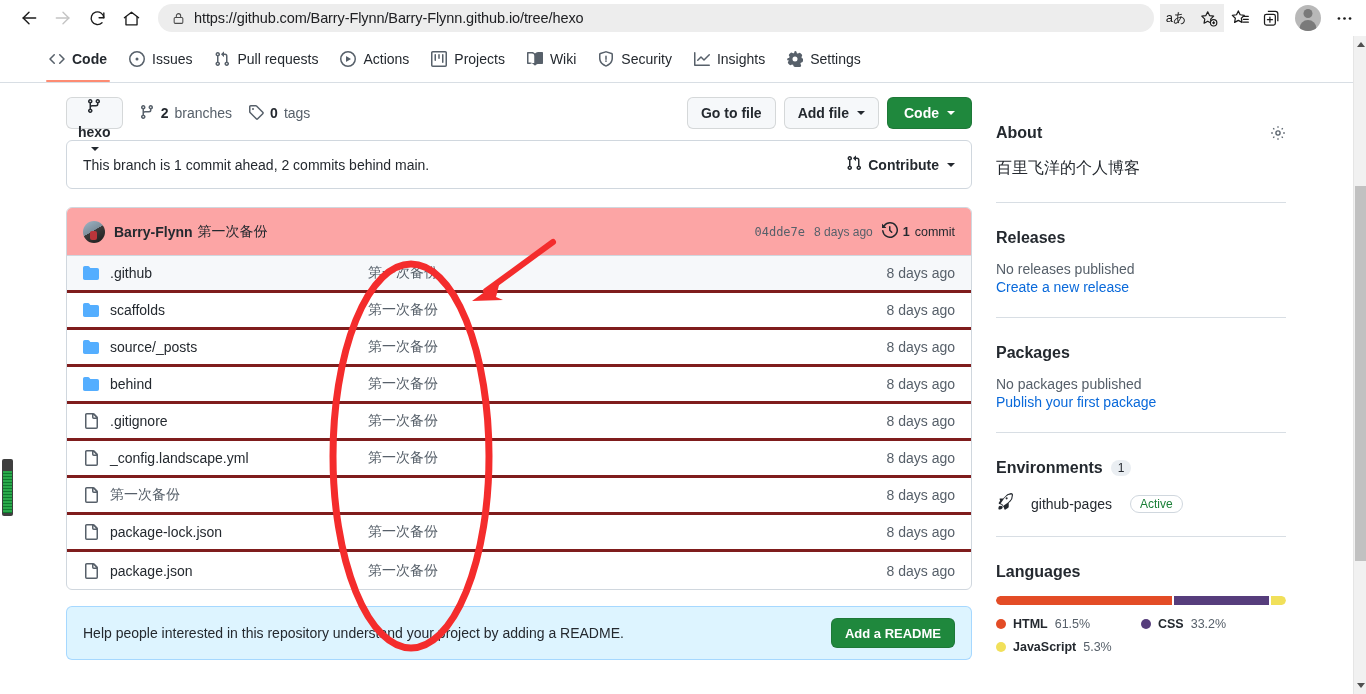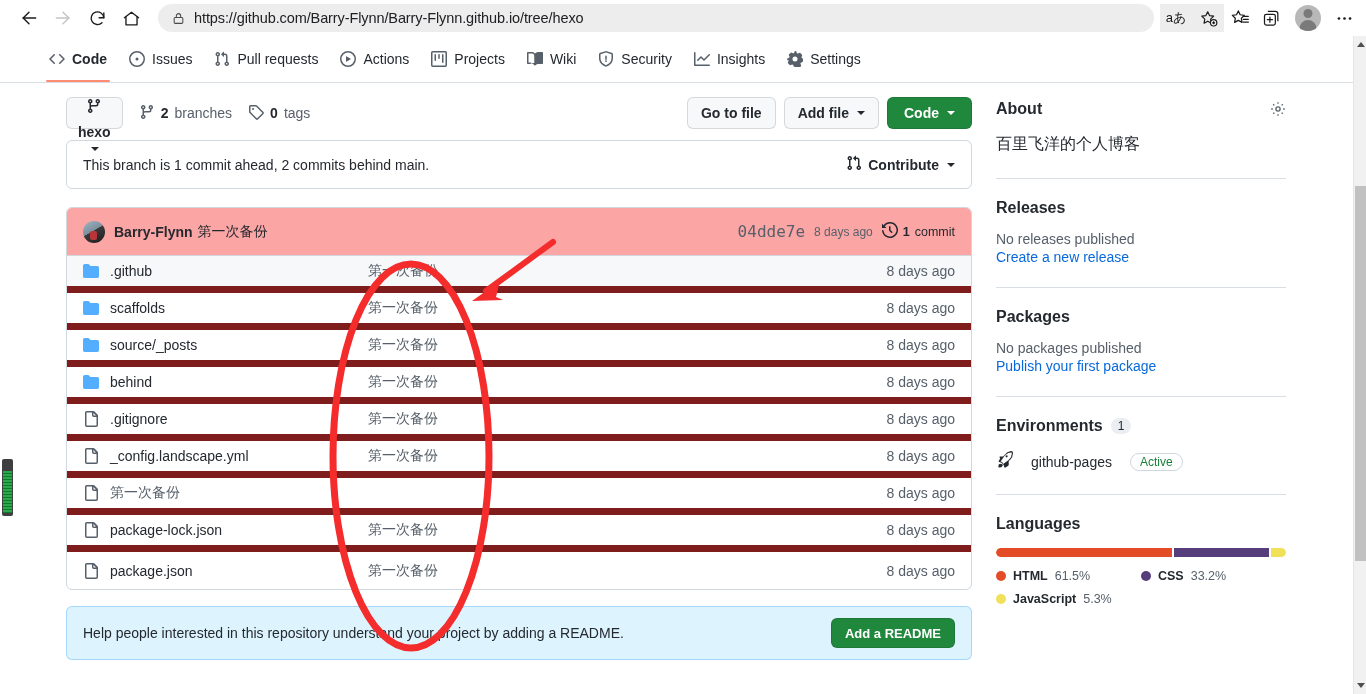--- a/index.html
+++ b/index.html
@@ -186,28 +186,28 @@
     margin-right: 9px; flex: none;
     position: relative; overflow: hidden;
   }
   .commit-avatar::after{
     content:''; position:absolute; left:7px; top:10px; width:7px; height:9px;
     background:#b9353a; border-radius:2px;
   }
   .commit-author { font-size: 14px; font-weight: 600; color: #24292f; }
   .commit-msg { font-size: 14px; color: #24292f; margin-left: 5px; }
   .commit-right { margin-left: auto; display:flex; align-items:center; gap: 9px; font-size: 12px; color: #57606a; }
-  .commit-sha { font-family: "DejaVu Sans Mono","Liberation Mono",monospace; font-size:16px; color:#57606a; }
+  .commit-sha { font-family: "DejaVu Sans Mono","Liberation Mono",monospace; font-size:12px; color:#57606a; }
   .commit-count { display:flex; align-items:center; gap:5px; font-size:12.5px; color:#24292f; }
   .commit-count b { font-weight: 600; }
 
   .file-row {
     display: flex; align-items: center;
     height: 37px;
-    border-bottom: 7px solid #7f1d1d;
+    border-bottom: 3px solid #7f1d1d;
     padding: 0 16px;
     font-size: 14px;
   }
   .file-row:last-child { border-bottom: none; }
   .file-row.highlight { background: #f6f8fa; }
   .file-icon { width: 16px; display: flex; align-items:center; justify-content:center; margin-right: 11px; flex:none; }
   .file-name { width: 258px; color: #24292f; flex: none; }
   .file-msg { flex: 1; color: #57606a; }
   .file-time { width: 96px; text-align: right; color: #57606a; }
 
@@ -230,21 +230,21 @@
     height: 30px; padding: 0 13px;
     font-size: 13px; font-weight: 600;
     display: flex; align-items: center;
   }
 
   
   .side-h {
     font-size: 16px; font-weight: 600; color: #24292f;
     display: flex; align-items: center; gap: 8px;
   }
-  .side-sec { padding-top: 2px; }
+  .side-sec { padding-top: 2px; margin-top: 24px; }
   .side-desc { font-size: 16px; color: #24292f; margin-top: 14px; line-height: 1.5; }
   .side-rule { border-top: 1px solid #d8dee4; margin: 22px 0 18px; }
   .side-muted { font-size: 14px; color: #57606a; margin-top: 14px; }
   .side-link { font-size: 14px; color: #0969da; margin-top: 2px; display:block; }
   .count-badge {
     background: #eaeef2; color: #24292f;
     border-radius: 10px; font-size: 12px; font-weight: 500;
     padding: 1px 7px;
   }
   .env-row { display: flex; align-items: center; gap: 18px; margin-top: 16px; }

